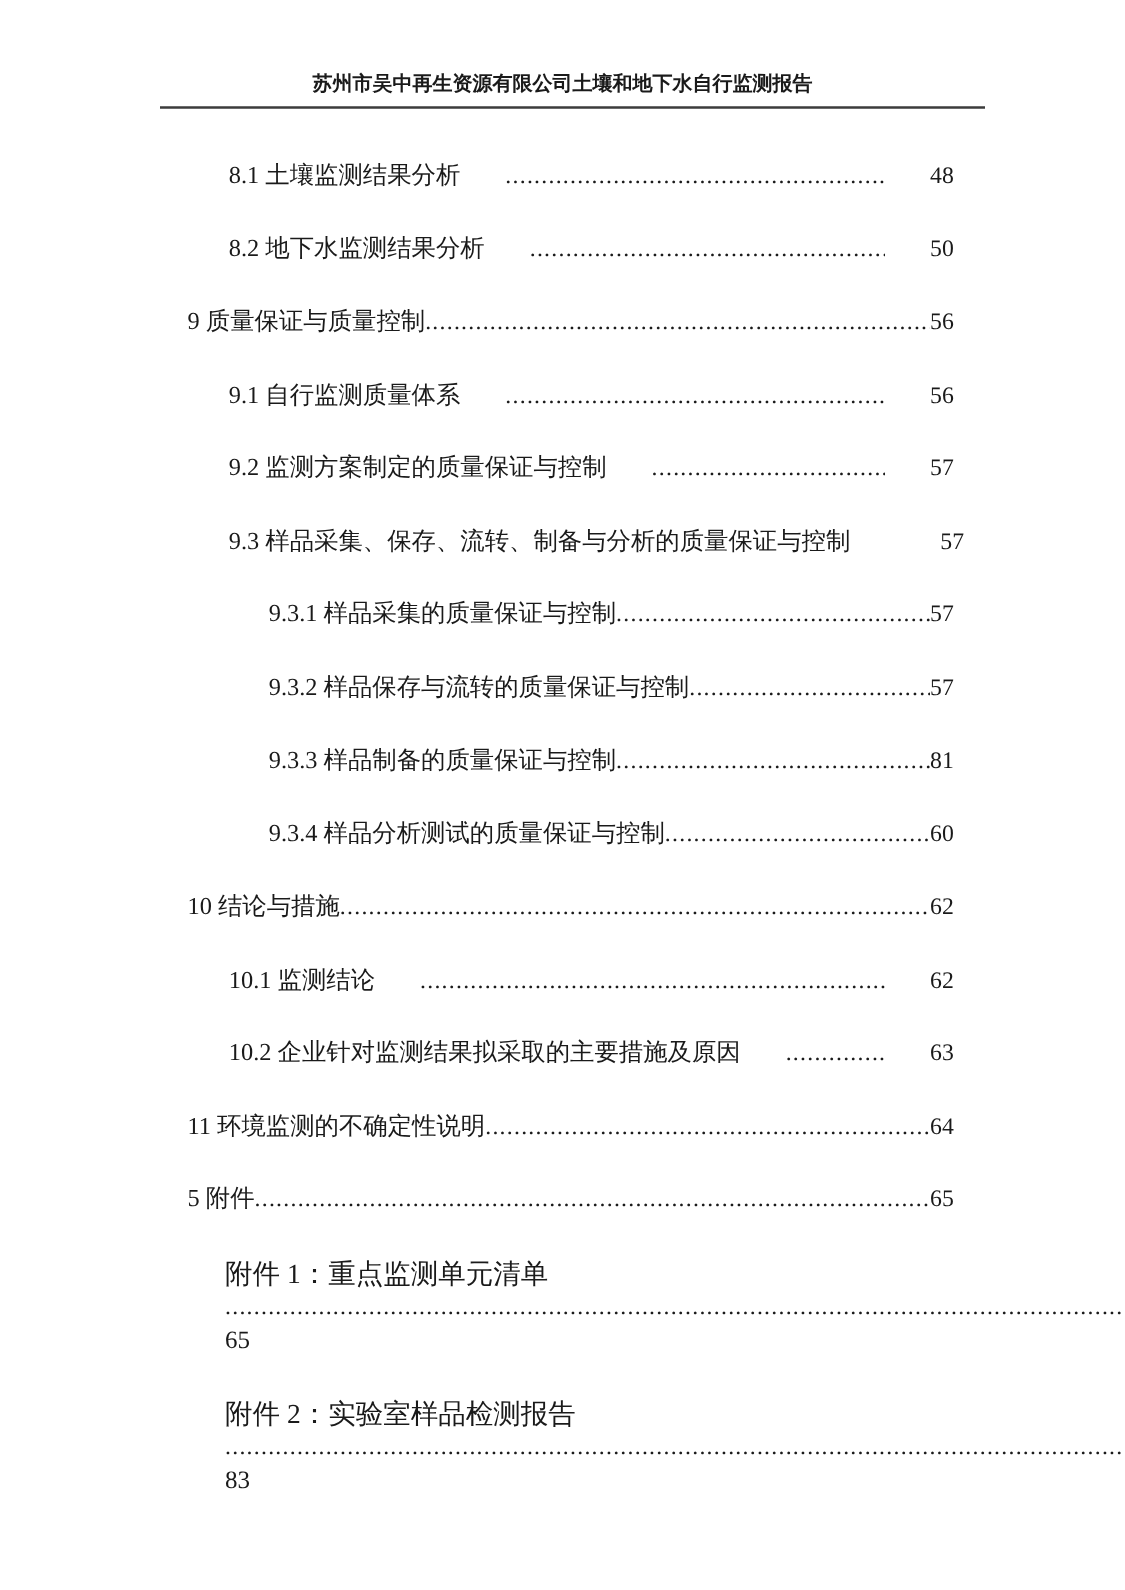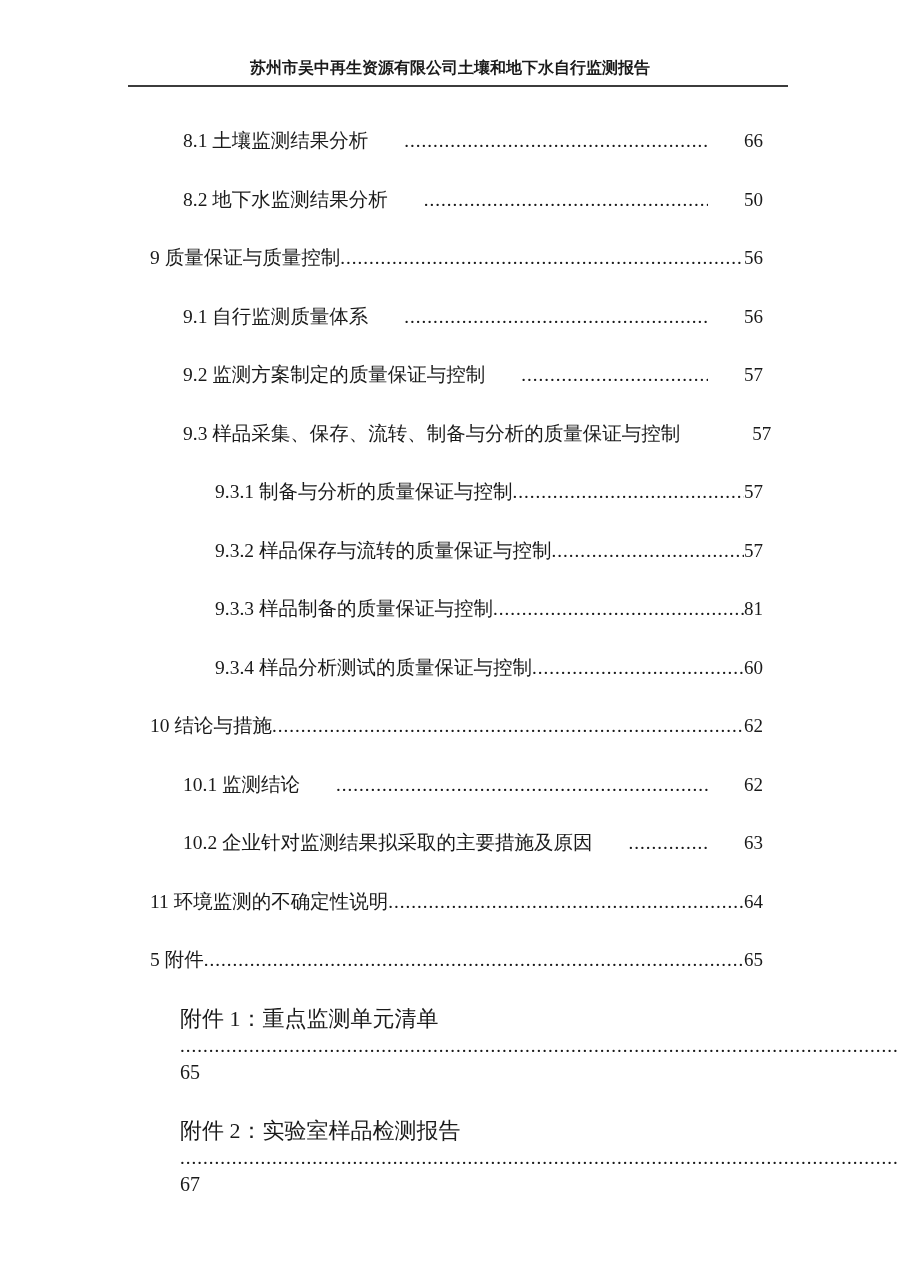--- a/index.html
+++ b/index.html
@@ -80,21 +80,21 @@
 
 <div class="page">
   <div>
     <div class="header-title">苏州市吴中再生资源有限公司土壤和地下水自行监测报告</div>
     <div class="header-rule"></div>
   </div>
   <div class="toc" id="toc">
   <div class="toc-row level-2">
     <span class="toc-label">8.1 土壤监测结果分析</span>
     <span class="toc-dots">................................................................................................................................................................................................................................................................................................................................................................................................................</span>
-    <span class="toc-page">66</span>
+    <span class="toc-page">48</span>
   </div>
 
   <div class="toc-row level-2">
     <span class="toc-label">8.2 地下水监测结果分析</span>
     <span class="toc-dots">................................................................................................................................................................................................................................................................................................................................................................................................................</span>
     <span class="toc-page">50</span>
   </div>
 
   <div class="toc-row level-1">
     <span class="toc-label">9 质量保证与质量控制</span>
@@ -114,21 +114,21 @@
     <span class="toc-page">57</span>
   </div>
 
   <div class="toc-row level-2">
     <span class="toc-label">9.3 样品采集、保存、流转、制备与分析的质量保证与控制</span>
     <span class="toc-dots">................................................................................................................................................................................................................................................................................................................................................................................................................</span>
     <span class="toc-page">57</span>
   </div>
 
   <div class="toc-row level-3">
-    <span class="toc-label">9.3.1 制备与分析的质量保证与控制</span>
+    <span class="toc-label">9.3.1 样品采集的质量保证与控制</span>
     <span class="toc-dots">................................................................................................................................................................................................................................................................................................................................................................................................................</span>
     <span class="toc-page">57</span>
   </div>
 
   <div class="toc-row level-3">
     <span class="toc-label">9.3.2 样品保存与流转的质量保证与控制</span>
     <span class="toc-dots">................................................................................................................................................................................................................................................................................................................................................................................................................</span>
     <span class="toc-page">57</span>
   </div>
 
@@ -176,16 +176,16 @@
 
   <div class="toc-row level-attachment">
     <span class="toc-label">附件 1：重点监测单元清单</span>
     <span class="toc-dots">................................................................................................................................................................................................................................................................................................................................................................................................................</span>
     <span class="toc-page">65</span>
   </div>
 
   <div class="toc-row level-attachment">
     <span class="toc-label">附件 2：实验室样品检测报告</span>
     <span class="toc-dots">................................................................................................................................................................................................................................................................................................................................................................................................................</span>
-    <span class="toc-page">67</span>
+    <span class="toc-page">83</span>
   </div>
 </div>
 </div>
 
 </body></html>

